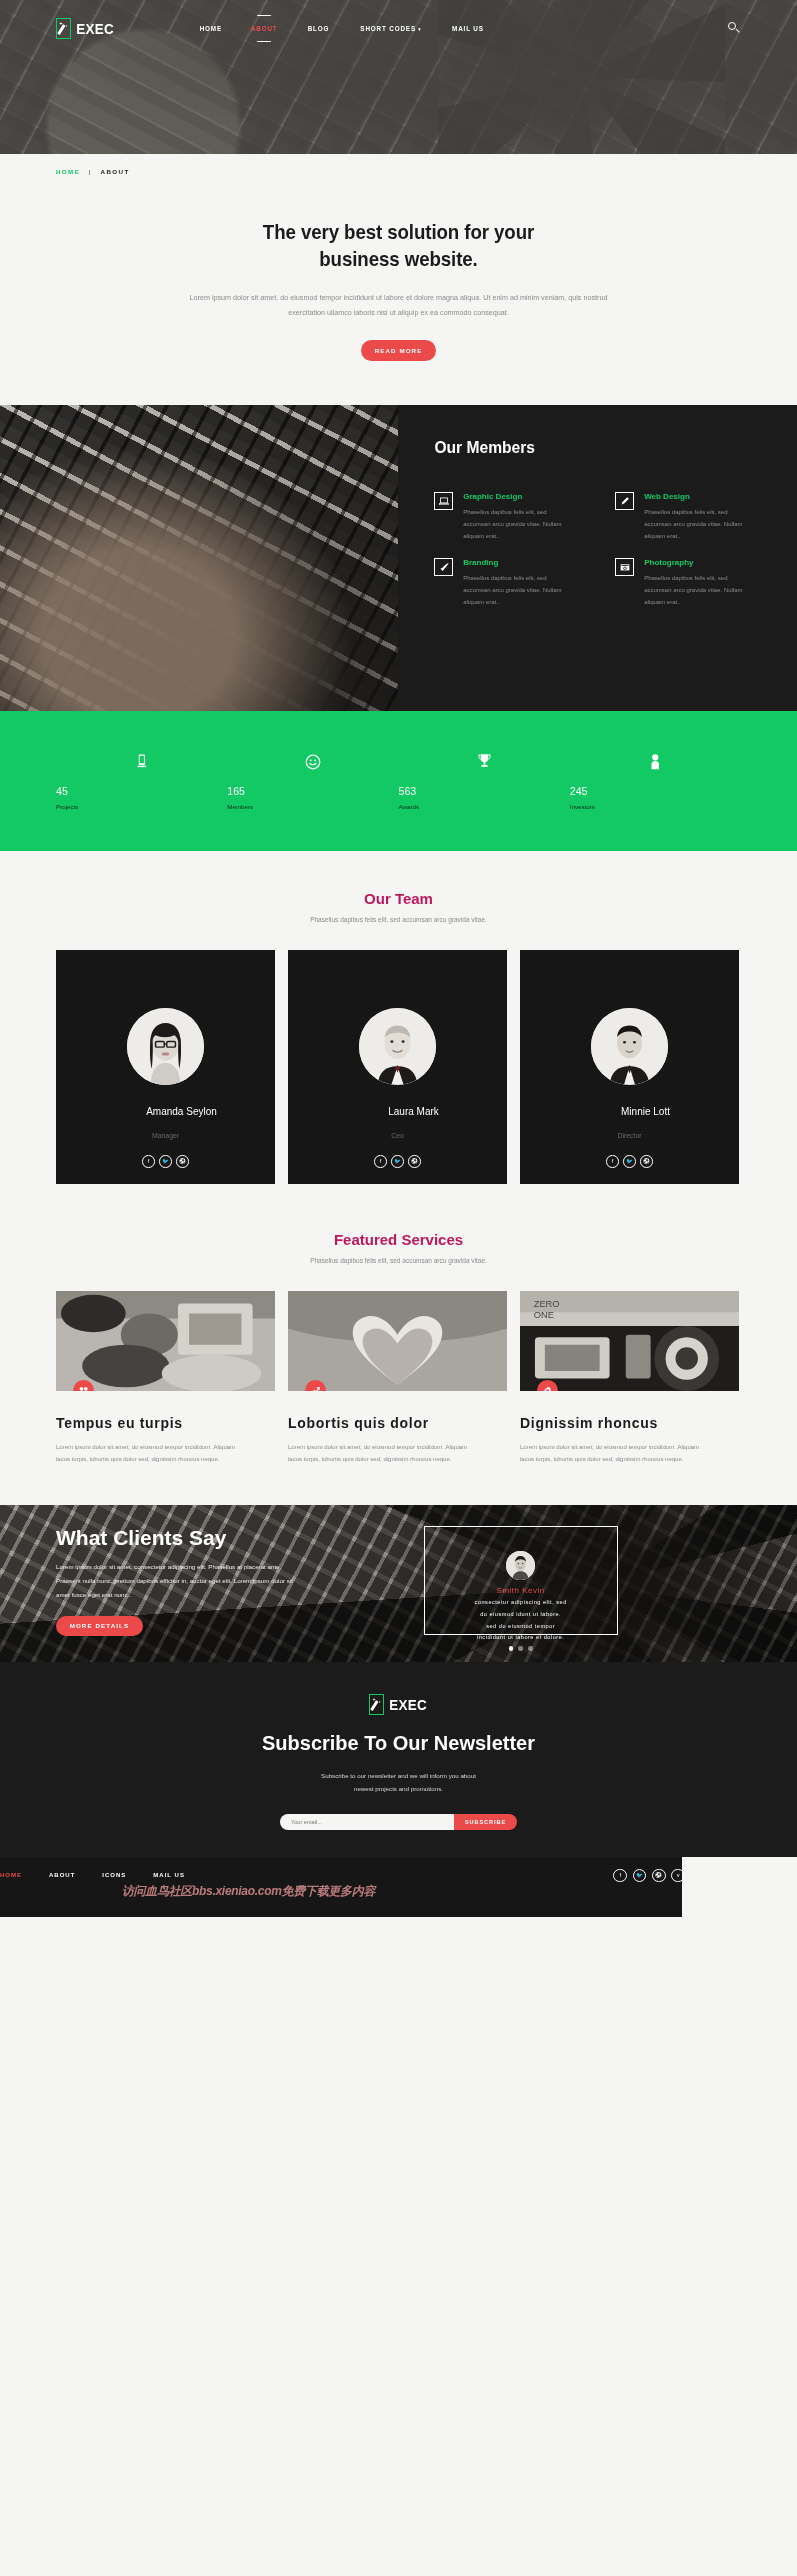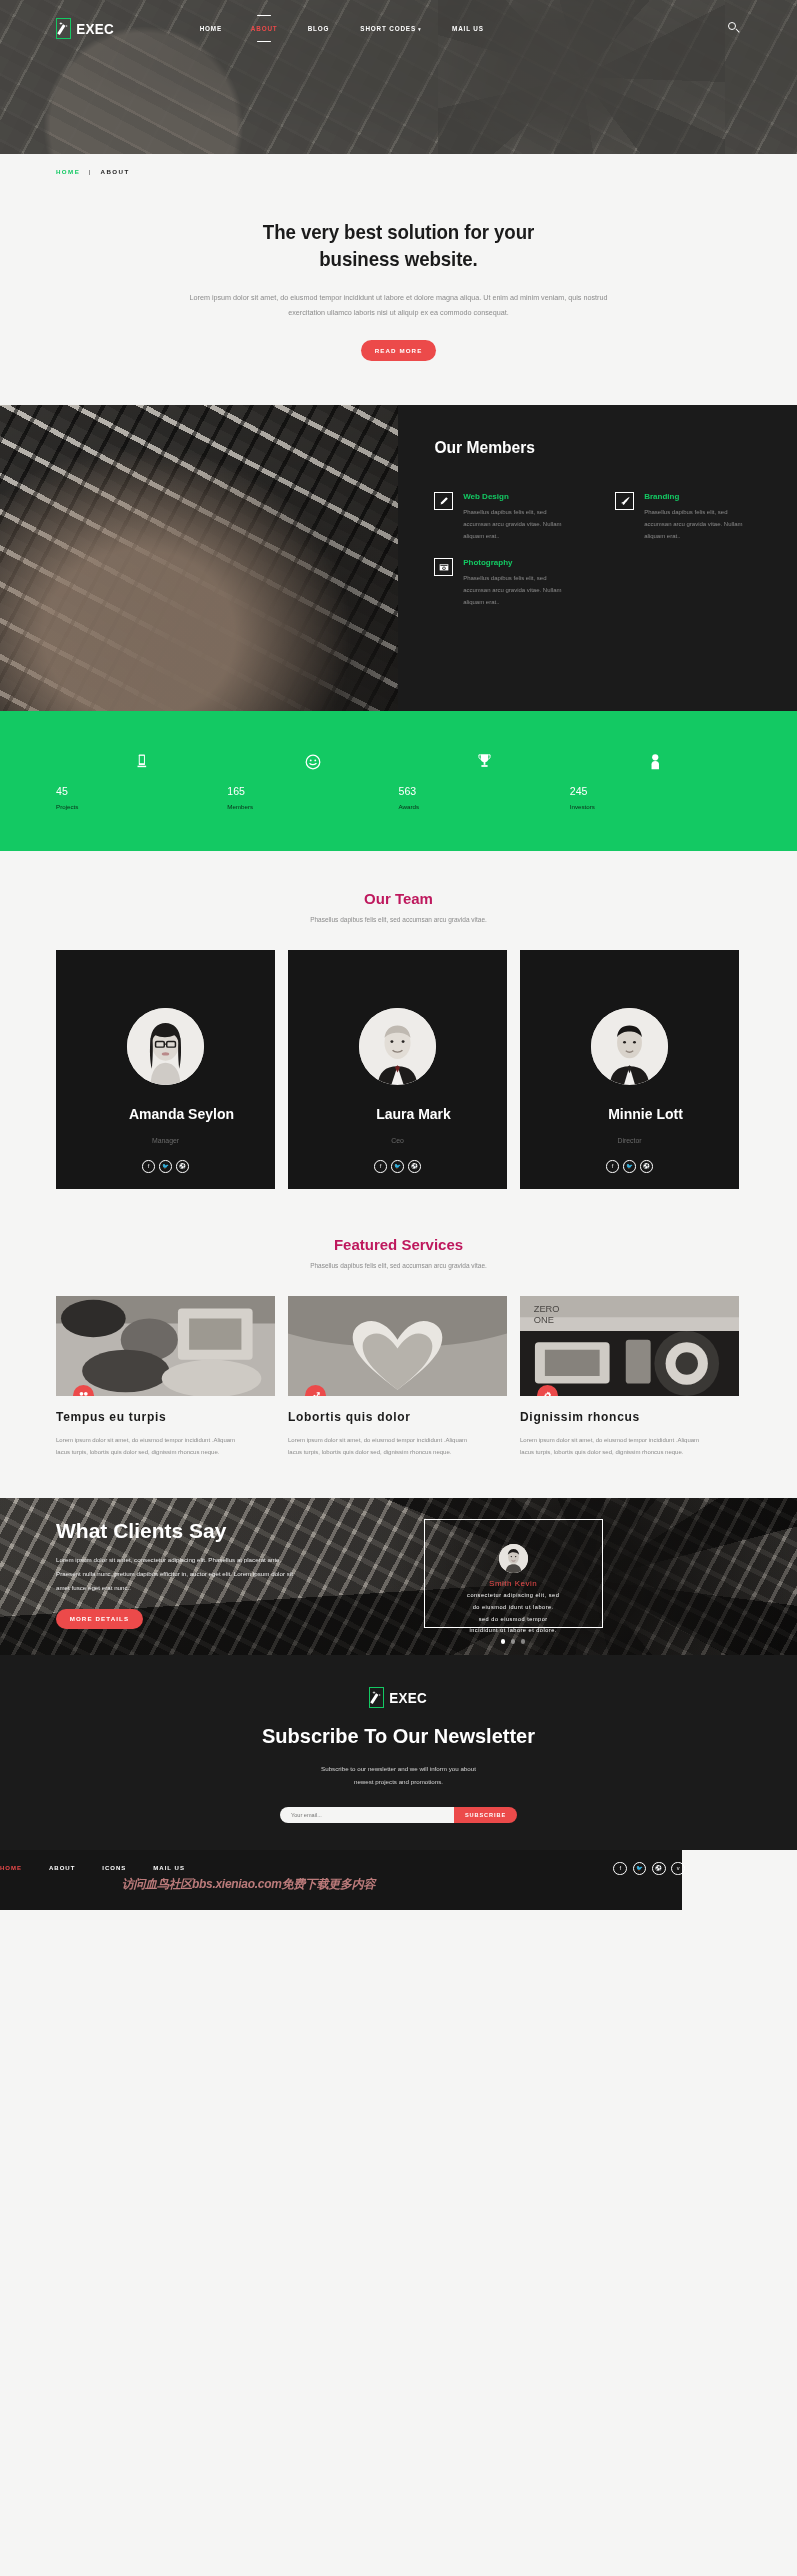--- a/index.html
+++ b/index.html
@@ -167,38 +167,38 @@
   .team-row{ width:685px; margin:0 auto; display:flex; gap:13px; }
   .team-card{
     width:219px; background:#161616; padding-bottom:16px; text-align:center;
   }
   .avatar-area{ height:141px; display:flex; align-items:flex-end; justify-content:center; }
   .avatar{
     width:77px; height:77px; border-radius:50%; overflow:hidden; position:relative;
     background:#ededea; margin-bottom:6.2px;
   }
   .face{ position:absolute; inset:0; }
-  .team-card h3{ color:#fff; font-size:14px; font-weight:bold; margin-top:15px;padding-left:32px; }
+  .team-card h3{ color:#fff; font-size:10px; font-weight:normal; margin-top:15px;padding-left:32px; }
   .team-card .role{ color:#6a6a6a; font-size:6.9px; margin-top:15px; }
   .socials{ display:flex; gap:4.4px; justify-content:center; margin-top:16px; }
   .soc{
     width:12.5px; height:12.5px; border-radius:50%; border:0.6px solid #fff; color:#fff;
     display:flex; align-items:center; justify-content:center; font-size:5.6px; cursor:pointer;
   }
 
   
   .feat-row{ width:685px; margin:0 auto; display:flex; gap:13px; }
   .feat-card{ width:219px; }
   .feat-img{ height:100px; position:relative; overflow:hidden; }
   .fbadge{
     position:absolute; left:17.4px; bottom:-10.6px; width:21px; height:21px; border-radius:50%;
     background:#ec4a4a; color:#fff; display:flex; align-items:center; justify-content:center;
   }
   .feat-card h3{
-    margin-top:14px; font-size:12px; color:#1b1b1b; font-weight:bold; letter-spacing:0.7px;
+    margin-top:24px; font-size:14px; color:#1b1b1b; font-weight:bold; letter-spacing:0.7px;
   }
   .feat-card p{ margin-top:10px; color:#8b8b8b; font-size:6px; line-height:2.1; width:187px; }
 
   
   .testi{
     width:797px; height:157px; position:relative; overflow:hidden;
     margin-top:39px; background:#6f6c66;
   }
   .testi .bg{
     position:absolute; inset:0;
@@ -212,21 +212,21 @@
     background:
       radial-gradient(circle at 74% 52%, rgba(15,14,13,.95) 0 8%, rgba(0,0,0,0) 34%),
       conic-gradient(from 0deg at 74% 52%, rgba(0,0,0,.7) 0 3%, rgba(150,145,138,.1) 3% 7%, rgba(0,0,0,.6) 7% 11%, rgba(150,145,138,.1) 11% 16%, rgba(0,0,0,.7) 16% 21%, rgba(150,145,138,.12) 21% 27%, rgba(0,0,0,.65) 27% 33%, rgba(150,145,138,.1) 33% 39%, rgba(0,0,0,.7) 39% 46%, rgba(150,145,138,.12) 46% 53%, rgba(0,0,0,.6) 53% 60%, rgba(150,145,138,.1) 60% 67%, rgba(0,0,0,.7) 67% 74%, rgba(150,145,138,.12) 74% 81%, rgba(0,0,0,.65) 81% 88%, rgba(150,145,138,.1) 88% 94%, rgba(0,0,0,.7) 94% 100%);
     opacity:.8;
   }
   .testi-inner{ position:relative; z-index:3; width:685px; margin:0 auto; display:flex; padding-top:21px; }
   .testi-left{ width:349px; }
   .testi-left h2{ color:#ffffff; font-size:21px; font-weight:bold; }
   .testi-left p{ color:#efefef; font-size:6.2px; line-height:2.25; margin-top:10px; width:249px; }
   .testi-left .btn-red{ margin-top:13.7px; }
-  .testi-right{ margin-left:18.7px; width:179px; }
+  .testi-right{ margin-left:18.7px; width:194px; }
   .quote-box{
     border:0.6px solid #fff; height:109px; text-align:center; padding-top:24px; position:relative;
   }
   .quote-av{
     width:29px; height:29px; border-radius:50%; background:#e7e4df; margin:0 auto;
     position:relative; overflow:hidden;
   }
   .quote-name{ color:#ec4a4a; font-size:8px; margin-top:5.6px; letter-spacing:0.5px; }
   .quote-text{ color:#fff; font-size:5.6px; line-height:2.1; margin-top:2.5px; letter-spacing:0.5px; }
   .dots{ display:flex; gap:5.6px; justify-content:center; margin-top:11.2px; }
@@ -315,20 +315,32 @@
   <button class="btn-red">READ MORE</button>
 </div>
 
 <div class="services">
   <div class="svc-img">
       <div class="kb2"></div>
     </div>
   <div class="svc-dark">
     <h2>Our Members</h2>
     <div class="svc-grid">
+      <div class="svc-item">
+        <span class="svc-icon">
+          <svg width="10" height="8.7" viewBox="0 0 16 14">
+              <rect x="2.5" y="1.5" width="11" height="8" fill="none" stroke="#fff" stroke-width="1.3"></rect>
+              <rect x="0.5" y="10.5" width="15" height="2" fill="none" stroke="#fff" stroke-width="1"></rect>
+            </svg>
+        </span>
+        <div class="svc-body">
+          <h3>Graphic Design</h3>
+          <p>Phasellus dapibus felis elit, sed accumsan arcu gravida vitae. Nullam aliquam erat..</p>
+        </div>
+      </div>
       <div class="svc-item">
         <span class="svc-icon">
           <svg width="10" height="10" viewBox="0 0 16 16">
               <path d="M11.5 1.8l2.7 2.7-8 8-3.6.9.9-3.6z" fill="#fff"></path>
             </svg>
         </span>
         <div class="svc-body">
           <h3>Web Design</h3>
           <p>Phasellus dapibus felis elit, sed accumsan arcu gravida vitae. Nullam aliquam erat..</p>
         </div>

